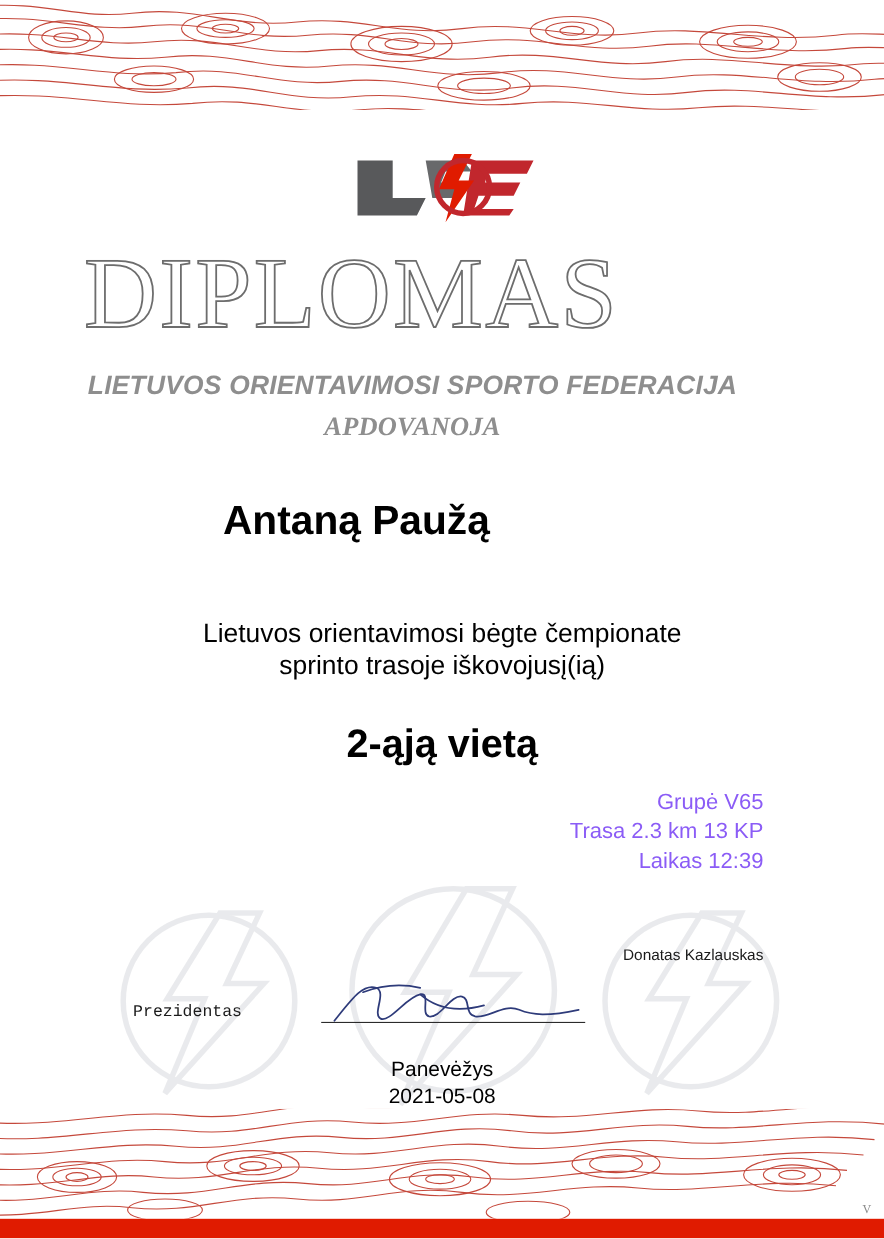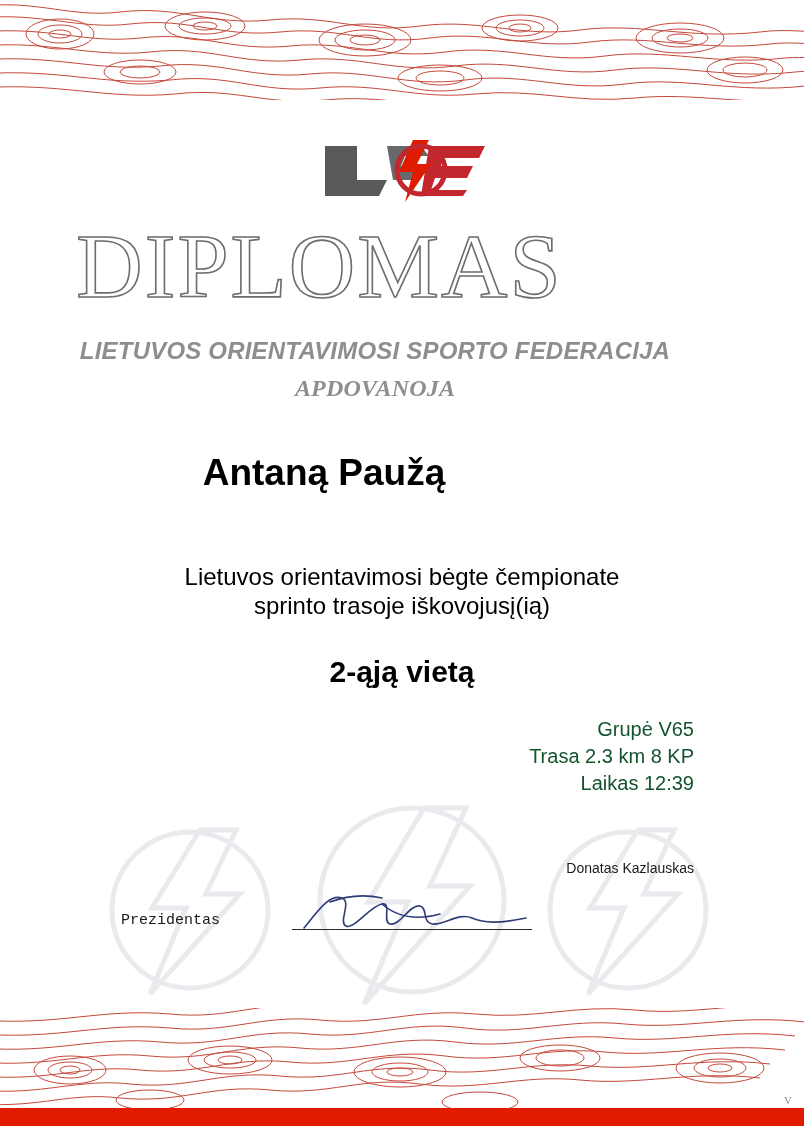--- a/index.html
+++ b/index.html
@@ -124,33 +124,33 @@
     line-height: 29px;
     color: #000000;
   }
 
   .place {
     position: absolute;
     left: 0;
     top: 655px;
     width: 804px;
     text-align: center;
-    font-size: 30px;
+    font-size: 36px;
     font-weight: 700;
     color: #000000;
   }
 
   .details {
     position: absolute;
     right: 110px;
     top: 716px;
     text-align: right;
     font-size: 20px;
     line-height: 27px;
-    color: #14532d;
+    color: #8b5cf6;
   }
 
   
   .sig-left {
     position: absolute;
     left: 121px;
     top: 912px;
     font-size: 15px;
     color: #1a1a1a;
     font-family: Liberation Mono, monospace;
@@ -256,21 +256,21 @@
 
   <div class="event-lines">
     <div>Lietuvos orientavimosi bėgte čempionate</div>
     <div>sprinto trasoje iškovojusį(ią)</div>
   </div>
 
   <div class="place">2-ąją vietą</div>
 
   <div class="details">
     <div>Grupė V65</div>
-    <div>Trasa 2.3 km 8 KP</div>
+    <div>Trasa 2.3 km 13 KP</div>
     <div>Laikas 12:39</div>
   </div>
 
   <div class="watermark">
     <svg width="804" height="240" viewBox="0 0 804 240">
       <g fill="none" stroke="#b9bcc4" stroke-width="5">
         <ellipse cx="190" cy="120" rx="78" ry="78"></ellipse>
         <path d="M200,40 L236,40 L206,104 L240,104 L150,204 L186,118 L152,118 Z"></path>
         <ellipse cx="412" cy="110" rx="92" ry="92"></ellipse>
         <path d="M424,18 L466,18 L430,96 L470,96 L364,214 L408,112 L368,112 Z"></path>
@@ -286,20 +286,24 @@
   <div class="signature-svg">
     <svg width="254" height="48" viewBox="0 0 254 48">
       <g fill="none" stroke="#2e3b7a" stroke-width="1.6" stroke-linecap="round">
         <path d="M18,40 C34,20 44,6 56,10 C66,14 52,34 60,38 C68,42 84,18 96,16 C106,14 96,34 104,36 C114,38 124,16 134,18 C142,20 136,34 146,36 C158,38 172,24 186,30 C198,35 212,36 240,30"></path>
         <path d="M44,14 C60,8 78,6 96,10"></path>
         <path d="M96,16 C112,30 132,32 154,26"></path>
       </g>
     </svg>
   </div>
 
+  <div class="place-date">
+    <div>Panevėžys</div>
+    <div>2021-05-08</div>
+  </div>
 
   <div class="contour-band contour-bottom">
     <svg width="804" height="100" viewBox="0 0 804 100">
       <defs>
         <clipPath id="clipBot">
             <rect x="0" y="0" width="804" height="100"></rect>
           </clipPath>
       </defs>
       <g clip-path="url(#clipBot)" fill="none" stroke="#c0392b" stroke-width="1">
         <path d="M-20,12 C60,18 100,0 170,6 C230,12 260,-8 320,-2 C380,4 415,-14 475,-8 C535,-2 575,-18 635,-12 C695,-6 745,-22 815,-16"></path>

